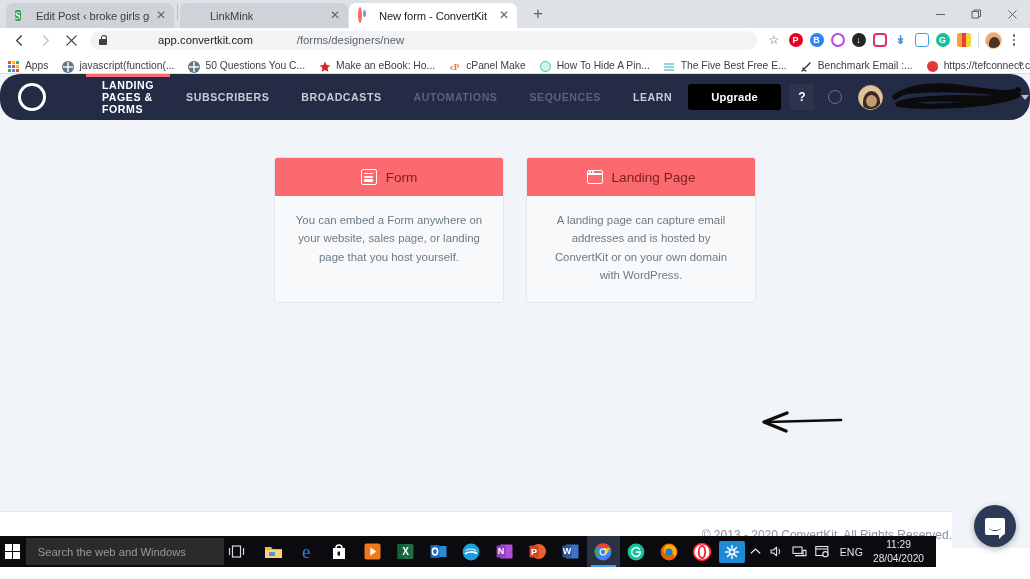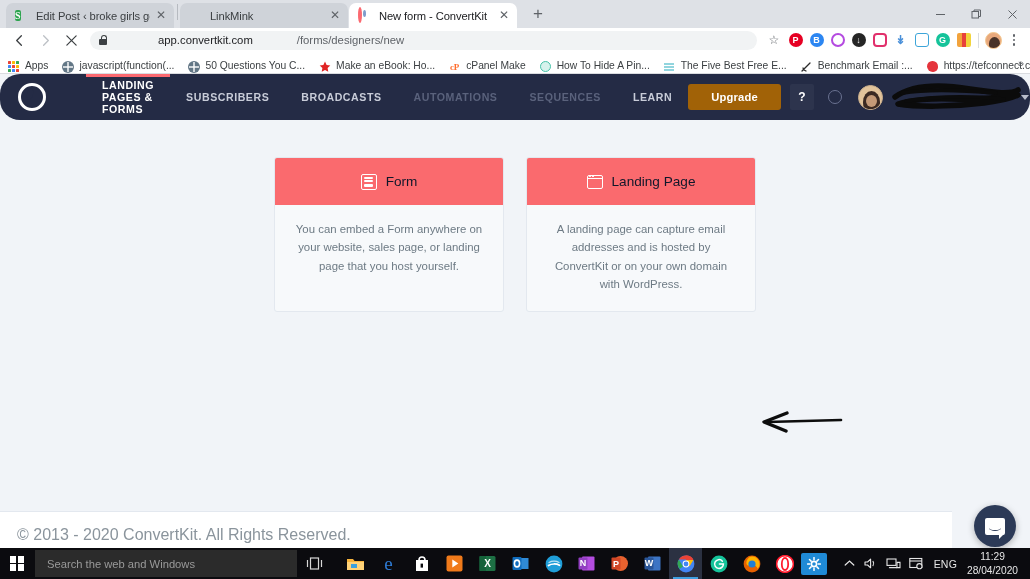--- a/index.html
+++ b/index.html
@@ -109,21 +109,21 @@
   .cknav-item {
     position:relative; height:100%; display:flex; align-items:center;
     padding:0 16px; font-size:10.6px; font-weight:bold; letter-spacing:0.55px;
     color:#c8ccd8;
   }
   .cknav-item.active { color:#ffffff; }
   .cknav-item.active::before{content:"";position:absolute;left:0;right:0;top:0;height:3px;background:#fb6970;}
   .cknav-item.muted { color:#5a627c; }
   .cknav-right { margin-left:auto; display:flex; align-items:center; }
   .upgrade-btn {
-    background:#a16207; color:#fff; font-size:11.2px; font-weight:bold;
+    background:#000000; color:#fff; font-size:11.2px; font-weight:bold;
     padding:7px 23px; border-radius:3px; border:none; letter-spacing:.2px;
   }
   .help-btn { width:24px;height:26px;display:flex;align-items:center;justify-content:center;
     color:#fff;font-size:12px;font-weight:bold;margin-left:9px;background:#2d344d;border-radius:2px;}
   .circle-btn { width:14px;height:14px;border-radius:50%;border:1.8px solid #6a7291; margin-left:14px;}
   .ck-avatar { width:25px;height:25px;border-radius:50%;margin-left:16px;overflow:hidden;
      background:#e2c49b; position:relative; border:1px solid #c9ae8c;}
   .ck-avatar::after{content:"";position:absolute;left:4px;top:5px;width:17px;height:22px;
      border-radius:50% 50% 45% 45%;background:#3b2a22;}
   .ck-avatar::before{content:"";position:absolute;left:7px;top:9px;width:11px;height:12px;
@@ -138,22 +138,22 @@
   .headline {
     text-align:center; padding-top:45px; font-size:21.5px; font-weight:bold;
     color:#3d4852; letter-spacing:-0.15px;
   }
   .cards { display:flex; justify-content:center; gap:22px; margin-top:37px; }
   .card {
     width:230px; background:#F7F9FB; border:1px solid #e3e8ef;
     border-radius:3px; overflow:hidden;
   }
   .card-head {
-    height:47px; background:#FA6A6E; display:flex; align-items:center; justify-content:center;
-    color:#0f172a; font-size:13.6px; gap:9px;
+    height:38px; background:#FA6A6E; display:flex; align-items:center; justify-content:center;
+    color:#7f1d1d; font-size:13.6px; gap:9px;
   }
   .card-body {
     padding:15px 20px 17px 20px; text-align:center;
     font-size:11.4px; line-height:1.62; color:#6d7a84;
   }
   .ico-form { width:16px;height:16px;border:1.7px solid #fff;border-radius:2px;position:relative;flex:0 0 16px;}
   .ico-form i { position:absolute;left:2.4px;background:#fff;display:block;height:1.8px;border-radius:1px;}
   .ico-form i:nth-child(1){top:2.6px;width:8.5px;}
   .ico-form i:nth-child(2){top:5.8px;width:8.5px;}
   .ico-form i:nth-child(3){top:9px;width:8.5px;height:3.2px;}
@@ -161,35 +161,35 @@
   .ico-lp::before{content:"";position:absolute;left:0;right:0;top:2.4px;height:1.6px;background:#fff;}
   .ico-lp::after{content:"";position:absolute;left:1.6px;top:0.3px;width:1.7px;height:1.7px;
      background:#fff;border-radius:50%;box-shadow:3px 0 0 #fff;}
 
   .arrow-anno { position:absolute; left:753px; top:252px; }
 
   .ckfooter {
     position:absolute; left:0; bottom:0; width:952px; height:46px;
     background:#fff; border-top:1px solid #e3e8ef;
     display:flex; align-items:center; padding-left:17px;
-    font-size:16px; color:#8a949c;
+    font-size:12px; color:#8a949c;justify-content:flex-end;
   }
   .intercom {
     position:absolute; right:14px; bottom:10px; width:42px; height:42px;
     border-radius:50%; background:#2c3a57; display:flex; align-items:center; justify-content:center;
     box-shadow:0 2px 7px rgba(0,0,0,.28);
   }
   .ic-bubble { width:20px;height:17px;background:#fff;border-radius:2px;position:relative;}
   .ic-bubble::after{content:"";position:absolute;right:1px;bottom:-4px;width:0;height:0;
     border-left:5px solid #fff;border-bottom:5px solid transparent;}
   .ic-smile { position:absolute;left:4px;top:7px;width:12px;height:6px;
     border-bottom:1.8px solid #2c3a57;border-radius:0 0 60% 60%;}
 
   
-  .taskbar { position:absolute; left:0; bottom:0; width:1030px; height:31px;
+  .taskbar { position:absolute; left:0; bottom:12px; width:936px; height:31px;
              background:#0b0b0f; display:flex; align-items:center; }
   .startbtn { width:34px; height:31px; display:flex; align-items:center; justify-content:center; }
   .winlogo { display:grid; grid-template-columns:6.4px 6.4px; grid-template-rows:6.4px 6.4px; gap:1.5px;}
   .winlogo i { background:#fff; display:block; }
   .tb-search {
     width:262px; height:27px; background:#2b2b2b; display:flex; align-items:center;
     padding:0 12px; font-size:11.2px; color:#9a9a9a; margin-left:1px;
   }
   .taskview { width:34px;height:31px;display:flex;align-items:center;justify-content:center;}
   .tb-icons { display:flex; align-items:center; margin-left:8px; height:31px; }

